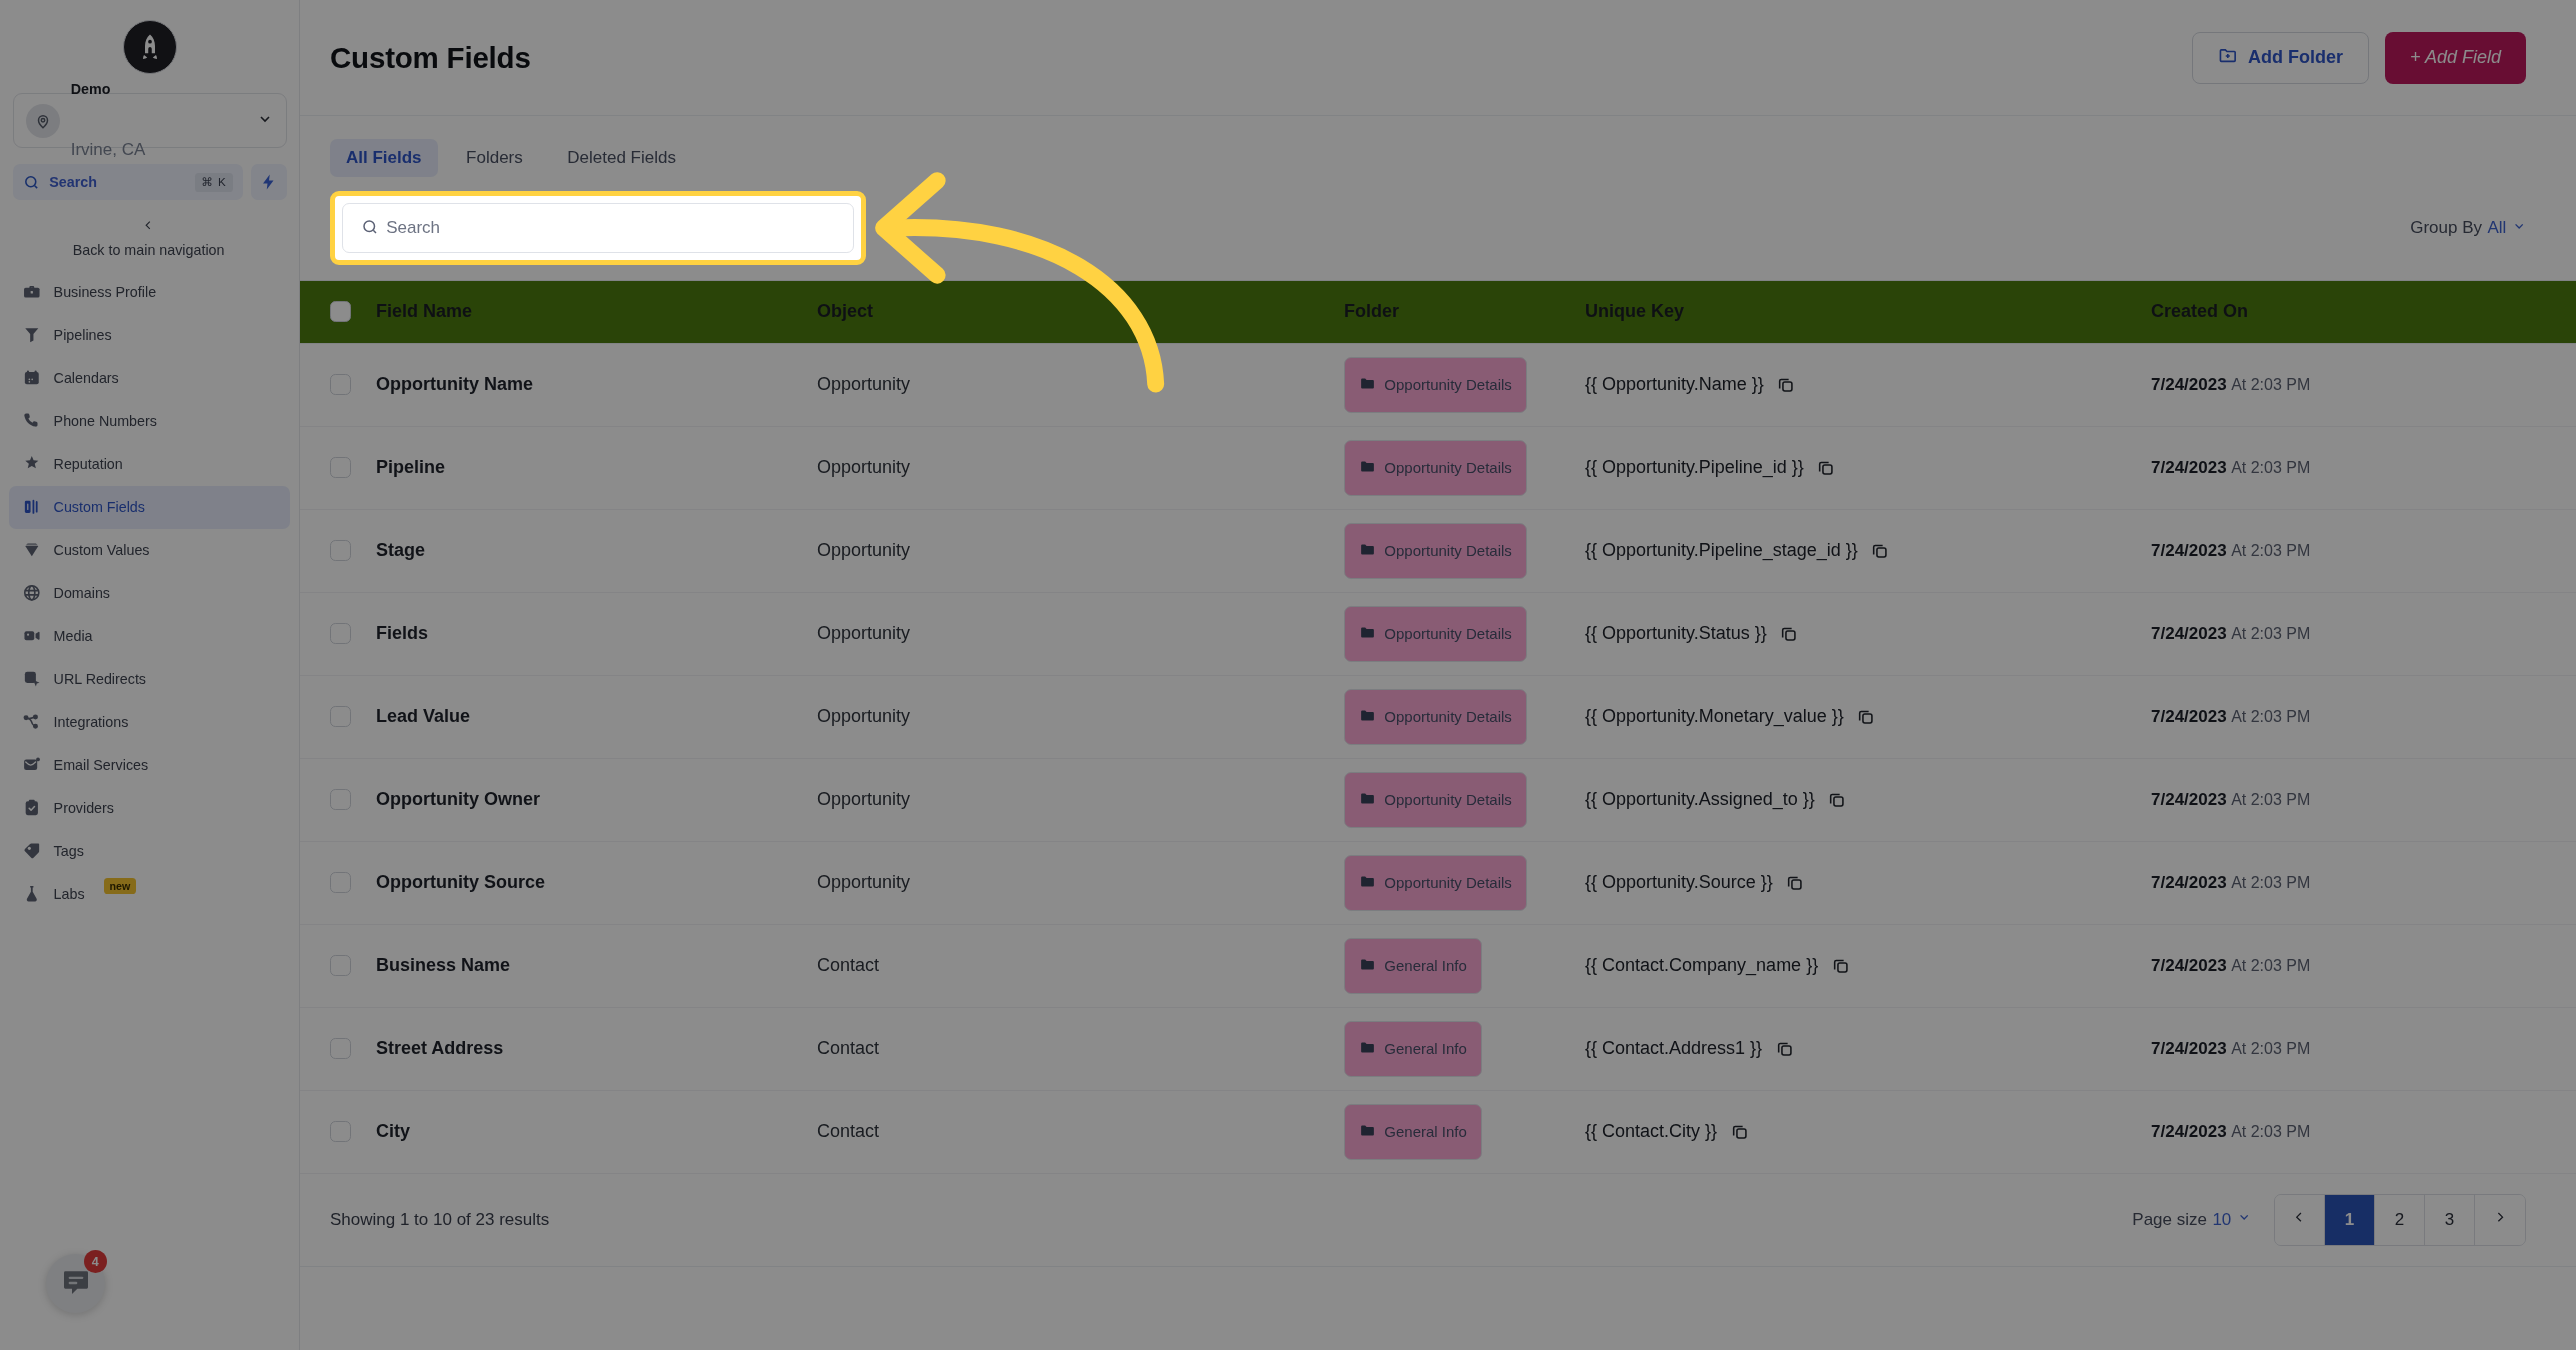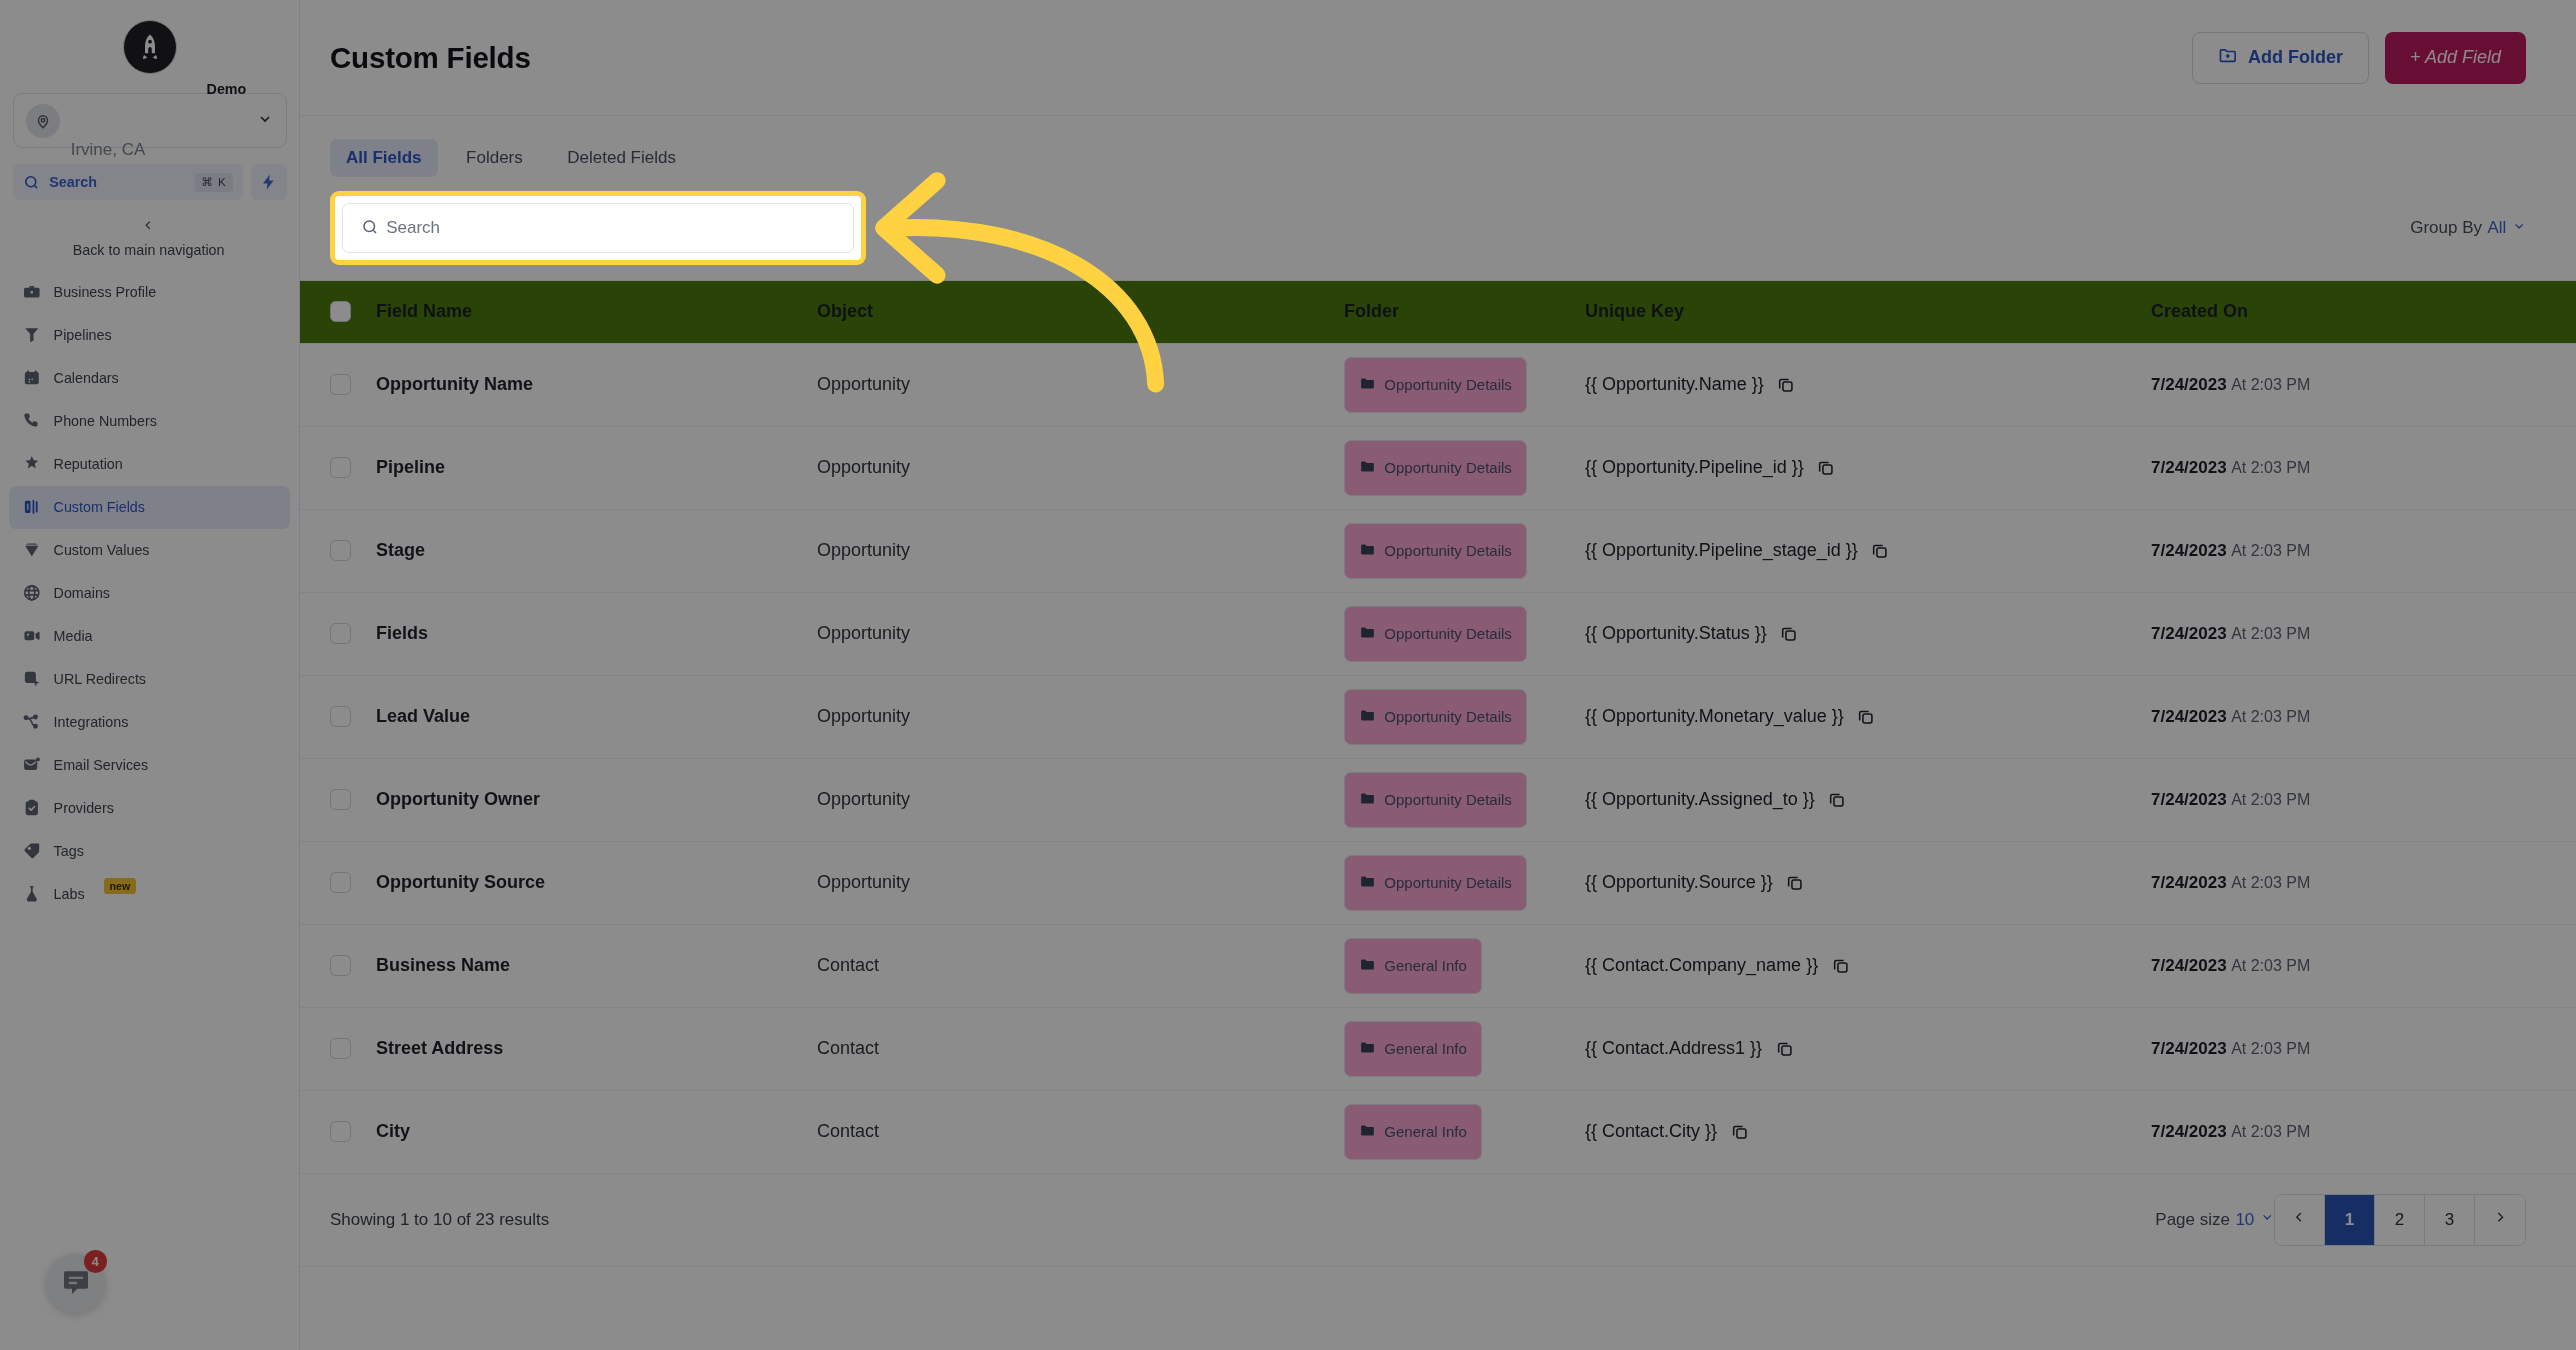--- a/index.html
+++ b/index.html
@@ -42,21 +42,21 @@
     display: flex; align-items: center; padding: 0 12.5px;
     gap: 10.7px;
   }
   .loc-avatar {
     width: 34px; height: 34px; border-radius: 50%;
     background: #e2e4e9; flex: 0 0 34px;
     display: flex; align-items: center; justify-content: center;
   }
   .loc-avatar svg { width: 18px; height: 18px; }
   .loc-text { flex: 1; min-width: 0; line-height: 1.25; }
-  .loc-name { font-size: 14.3px; font-weight: 700; color: #1c1f27; text-align: right; }
+  .loc-name { font-size: 14.3px; font-weight: 700; color: #1c1f27; }
   .loc-sub { font-size: 17px; color: #7b8394; margin-top: 40px; }
   .loc-chevron { color: #2b2f38; font-size: 14.3px; }
 
   .search-row { display: flex; gap: 7.1px; margin: 16px 12.5px 0 12.5px; }
   .quick-search {
     flex: 1; height: 36px; border-radius: 7.1px;
     background: #eef2fd;
     display: flex; align-items: center; padding: 0 10.7px; gap: 9px;
   }
   .quick-search .mag { width: 17px; height: 17px; color: #2b56c4; }
@@ -188,21 +188,21 @@
   .key-txt { font-size: 18px; color: #20242c; }
   .copy-ico { width: 19.6px; height: 19.6px; color: #20242c; }
   .date-strong { font-size: 17px; font-weight: 700; color: #1c2029; }
   .date-sub { font-size: 16px; color: #5d6374; margin-left: 4.5px; }
 
   .foot {
     display: flex; align-items: center; height: 93px;
     padding: 0 50px 0 30px; border-bottom: 0.9px solid #eceef2;
   }
   .foot-info { font-size: 17px; color: #3a3f4d; }
-  .foot-right { margin-left: auto; display: flex; align-items: center; }
+  .foot-right { margin-left: auto; display: flex; align-items: center; gap: 23px; }
   .page-size { font-size: 17px; color: #474d5e; display: flex; align-items: center; gap: 5.4px; }
   .page-size .val { color: #3f63cf; }
   .page-size svg { width: 14.3px; height: 14.3px; color: #3f63cf; }
   .pager { display: flex; border: 0.9px solid #dcdfe6; border-radius: 7.1px; overflow: hidden; }
   .pg {
     width: 50px; height: 50px; display: flex; align-items: center; justify-content: center;
     font-size: 17px; color: #2b2f3a; border-right: 0.9px solid #dcdfe6; background: #fff;
   }
   .pg:last-child { border-right: none; }
   .pg.active { background: #2b55b8; color: #fff; font-weight: 600; }

